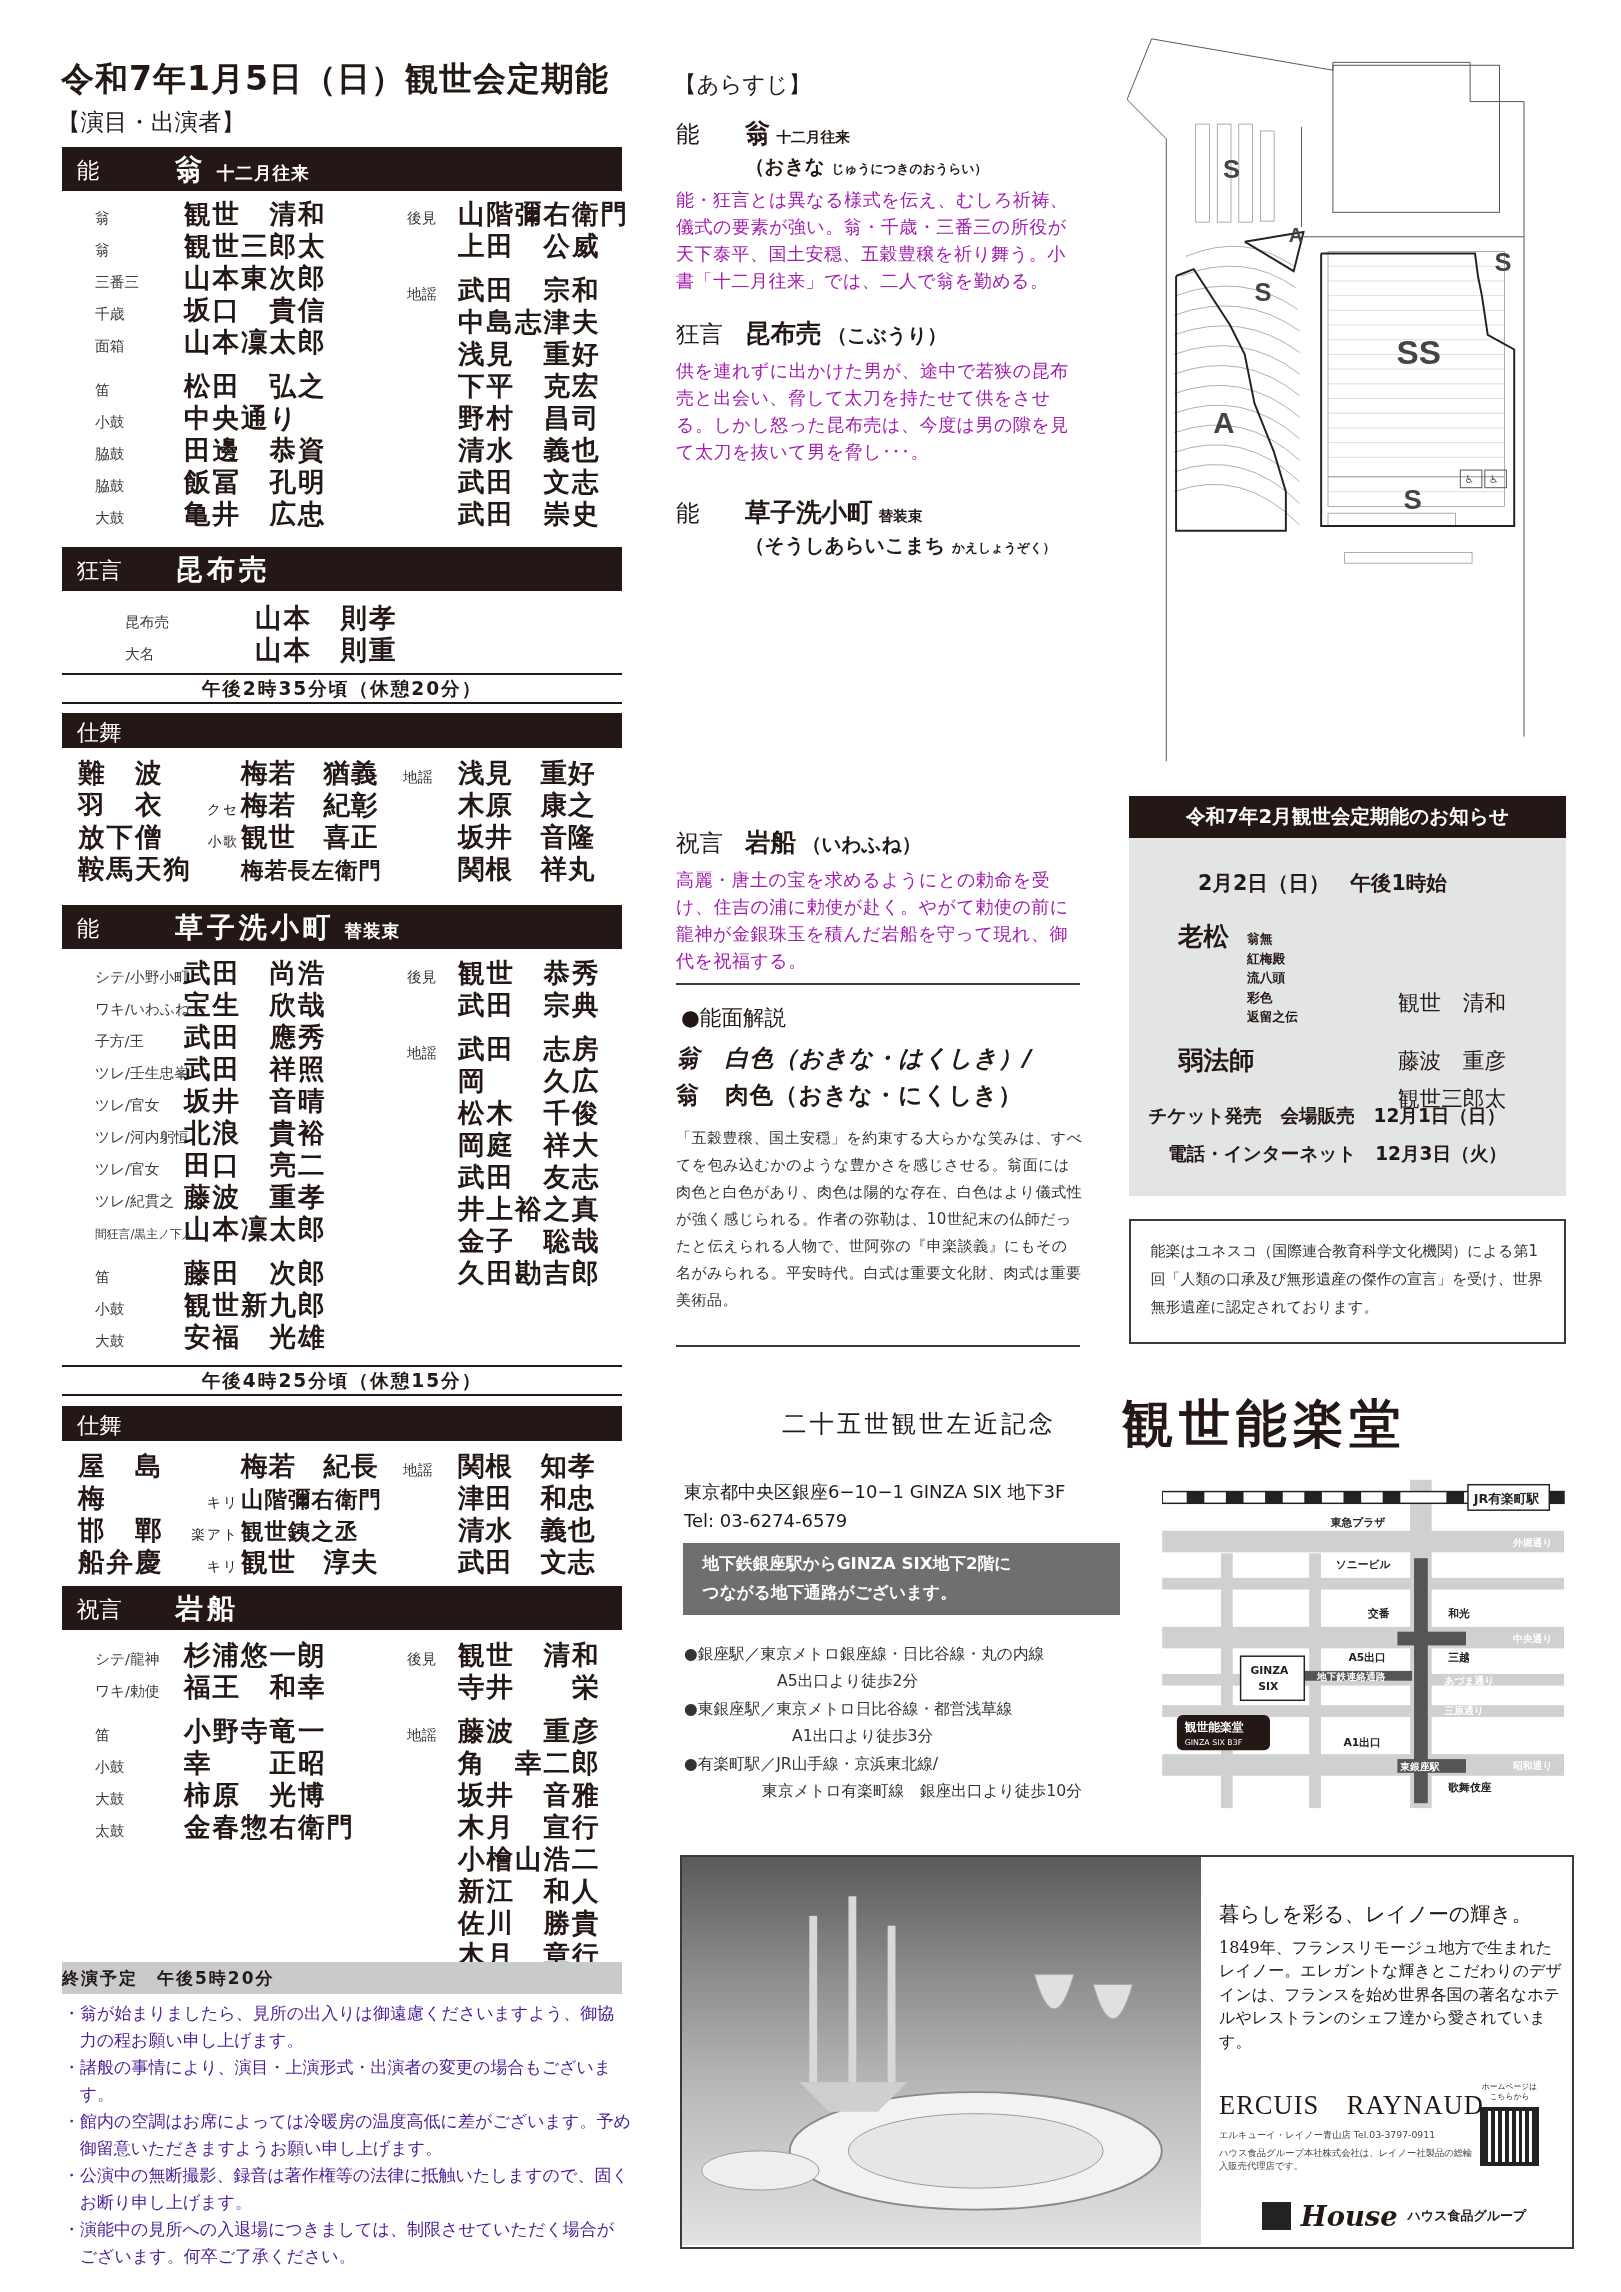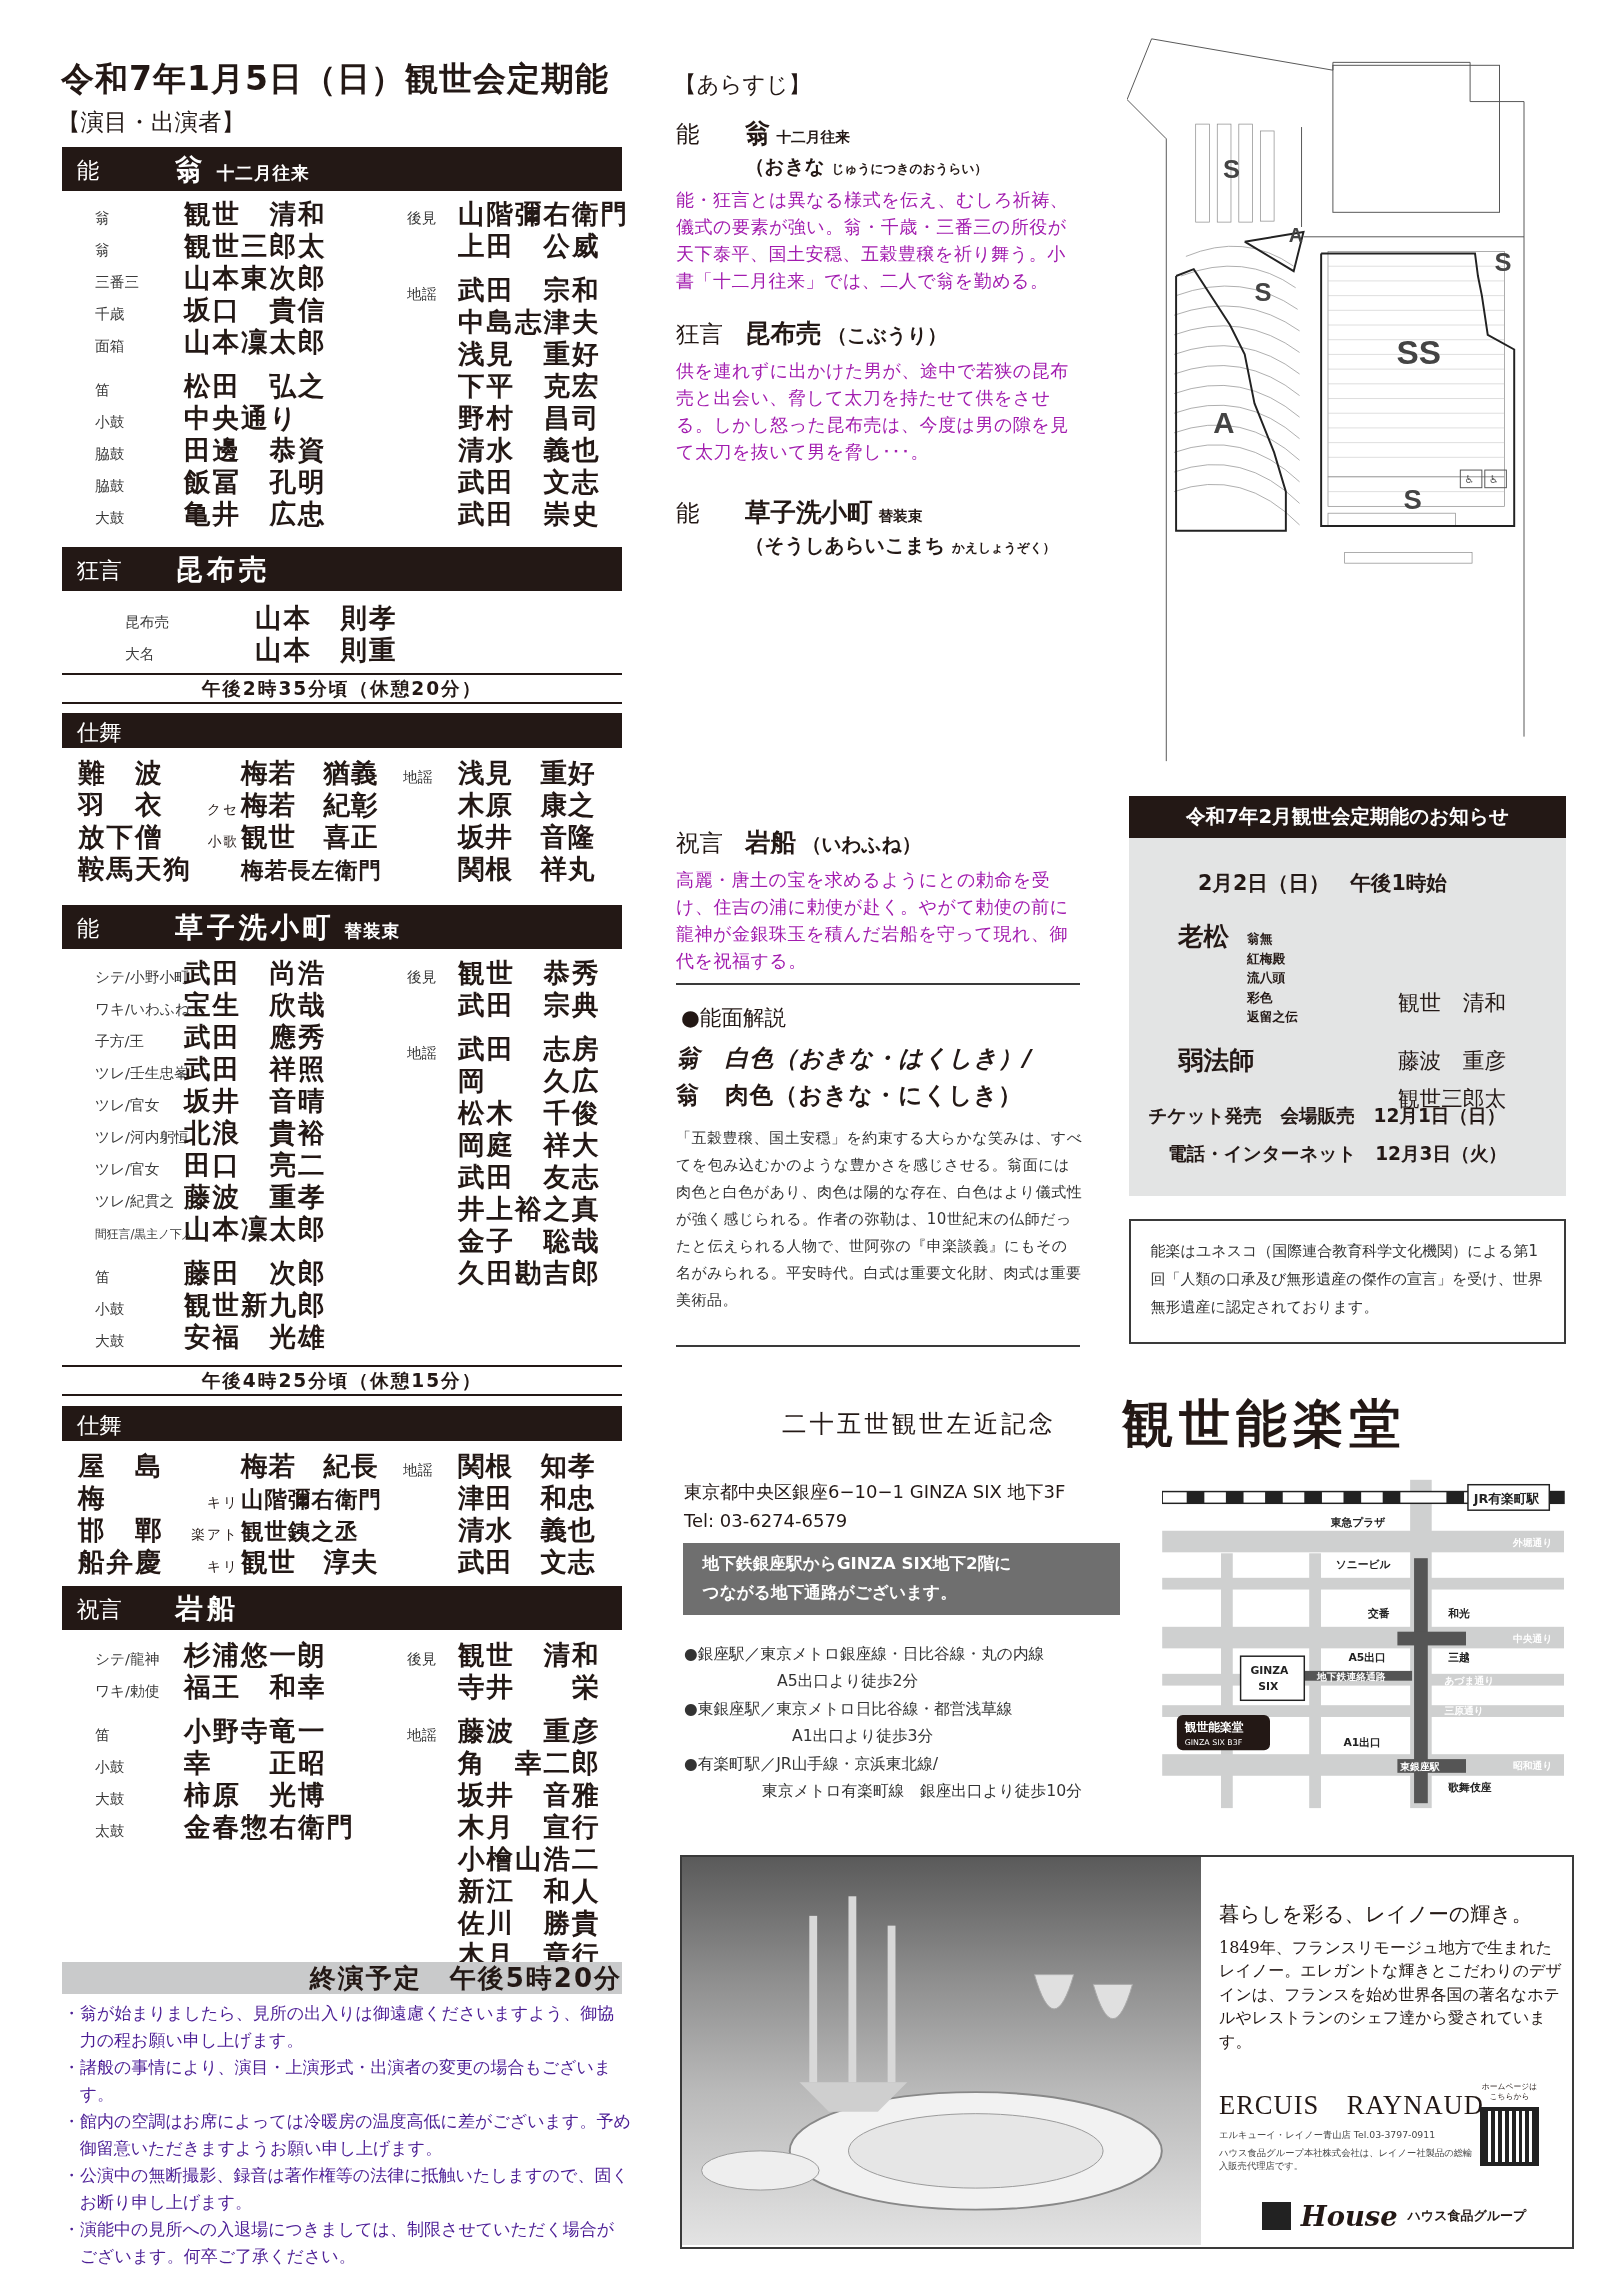--- a/index.html
+++ b/index.html
@@ -23,21 +23,21 @@
   .side .role { width: 51px; font-size: 14.7px; color: #3a3a3a; white-space: nowrap; }
   .side .name { font-size: 26.5px; font-weight: bold; letter-spacing: 2px; white-space: pre; }
   .gap { height: 11.8px; }
   .time-bar { position: absolute; left: 62px; width: 560px; height: 31px; border-top: 2px solid #231815; border-bottom: 2px solid #231815; text-align: center; font-size: 18.6px; font-weight: bold; line-height: 27.4px; letter-spacing: 2px; }
   .shimai { position: absolute; left: 78px; }
   .shimai .row { display: flex; align-items: baseline; height: 32px; white-space: nowrap; }
   .shimai .title { width: 163px; font-size: 26.5px; font-weight: bold; letter-spacing: 2px; white-space: pre; position: relative; }
   .shimai .title small { font-size: 13.7px; position: absolute; right: 2px; bottom: 3.9px; font-weight: normal; }
   .shimai .name { width: 162px; font-size: 26.5px; font-weight: bold; letter-spacing: 1px; white-space: pre; }
   .shimai .jrole { width: 55px; font-size: 14.7px; color: #3a3a3a; }
-  .end-bar { position: absolute; left: 62px; top: 1962px; width: 560px; height: 32px; background: #c9cacb; text-align: right; font-size: 26px; font-weight: bold; line-height: 32px; letter-spacing: 2px; }
+  .end-bar { position: absolute; left: 62px; top: 1962px; width: 560px; height: 32px; background: #c9cacb; text-align: left; font-size: 17px; font-weight: bold; line-height: 32px; letter-spacing: 2px; }
   .notes { position: absolute; left: 63px; top: 2000px; width: 568px; font-size: 17px; line-height: 27px; color: #4c1d95; }
   .notes li { list-style: none; padding-left: 16.7px; text-indent: -16.7px; }
 
   
   .ara-head { left: 674px; top: 69px; font-size: 22.5px; white-space: nowrap; }
   .synopsis { position: absolute; left: 676px; width: 402px; }
   .syn-title { display: flex; align-items: baseline; white-space: nowrap; }
   .syn-title .cat { width: 69px; font-size: 23.5px; }
   .syn-title .main { font-size: 25.5px; font-weight: bold; }
   .syn-title .main small { font-size: 14.7px; margin-left: 5.9px; }

